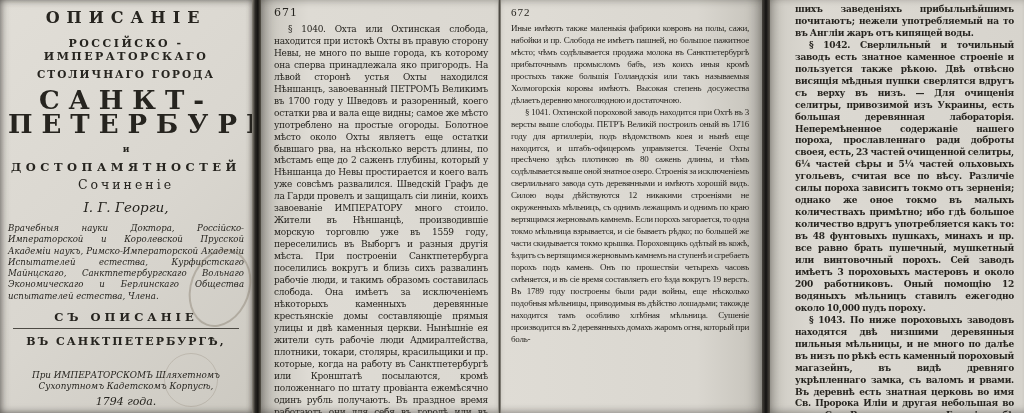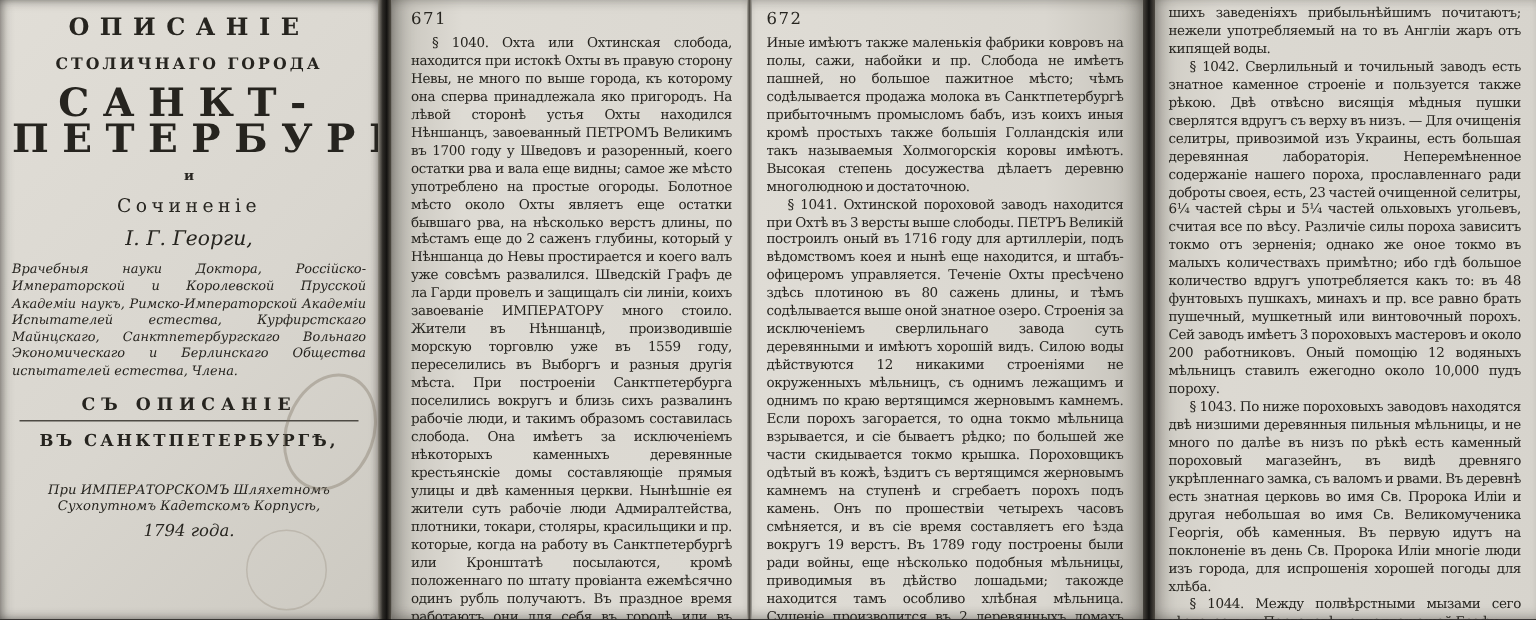--- a/index.html
+++ b/index.html
@@ -65,48 +65,52 @@
     box-shadow:inset 10px 0 14px -8px rgba(30,28,24,.5), inset 0 -6px 9px -6px rgba(30,28,24,.45),
                inset 0 5px 8px -6px rgba(30,28,24,.35);
     padding:5px 10px 3px 13px;
   }
   .p672{
     width:261px;
     background:linear-gradient(90deg,#dfdcd5 0%,#dad7d0 75%,#c5c2ba 100%);
     box-shadow:inset -10px 0 14px -8px rgba(30,28,24,.5), inset 0 -6px 9px -6px rgba(30,28,24,.45),
                inset 0 5px 8px -6px rgba(30,28,24,.35);
     padding:5px 13px 3px 10px;
+    font-family:Liberation Serif, serif;
   }
   .pnext{
     flex:1;
     background:linear-gradient(90deg,#cfccc4 0%,#dcd9d2 18%,#d7d4cd 100%);
     box-shadow:inset 9px 0 13px -8px rgba(30,28,24,.5), inset 0 -6px 9px -6px rgba(30,28,24,.4),
                inset 0 4px 7px -6px rgba(30,28,24,.3);
-    padding:4px 10px 3px 9px;
+    padding:4px 10px 3px 25px;
+    font-weight:bold;
   }
   .pagenum{
     text-align:left;font-size:11px;letter-spacing:1px;margin:1px 0 5px;
   }
   .para{
     margin:0;font-size:9px;line-height:11.95px;text-align:justify;
     letter-spacing:-0.25px;word-spacing:-0.7px;
   }
   .para.indent{text-indent:14px;}
 </style>
 </head>
 <body>
 
 <div class="scan">
 
   <div class="page title-page">
     <div class="tp-h1">ОПИСАНІЕ</div>
+    <div class="tp-h2">РОССІЙСКО - ИМПЕРАТОРСКАГО</div>
     <div class="tp-h3">СТОЛИЧНАГО ГОРОДА</div>
     <div class="tp-city">САНКТ-</div>
     <div class="tp-city">ПЕТЕРБУРГА</div>
     <div class="tp-and">и</div>
+    <div class="tp-h4">ДОСТОПАМЯТНОСТЕЙ</div>
     <div class="tp-soch">Сочиненіе</div>
     <div class="tp-author">І. Г. Георги,</div>
     <p class="tp-cred">Врачебныя науки Доктора, Россійско-Императорской и Королевской Прусской Академіи наукъ, Римско-Императорской Академіи Испытателей естества, Курфирстскаго Майнцскаго, Санктпетербургскаго Вольнаго Экономическаго и Берлинскаго Общества испытателей естества, Члена.</p>
     <div class="tp-plan">СЪ ОПИСАНІЕ</div>
     <hr class="tp-rule">
     <div class="tp-imprint1">ВЪ САНКТПЕТЕРБУРГѢ,</div>
     <p class="tp-imprint2">При ИМПЕРАТОРСКОМЪ Шляхетномъ Сухопутномъ Кадетскомъ Корпусѣ,</p>
     <div class="tp-year">1794 года.</div>
     <div class="stamp-oval"></div>
     <div class="stamp-round"></div>

